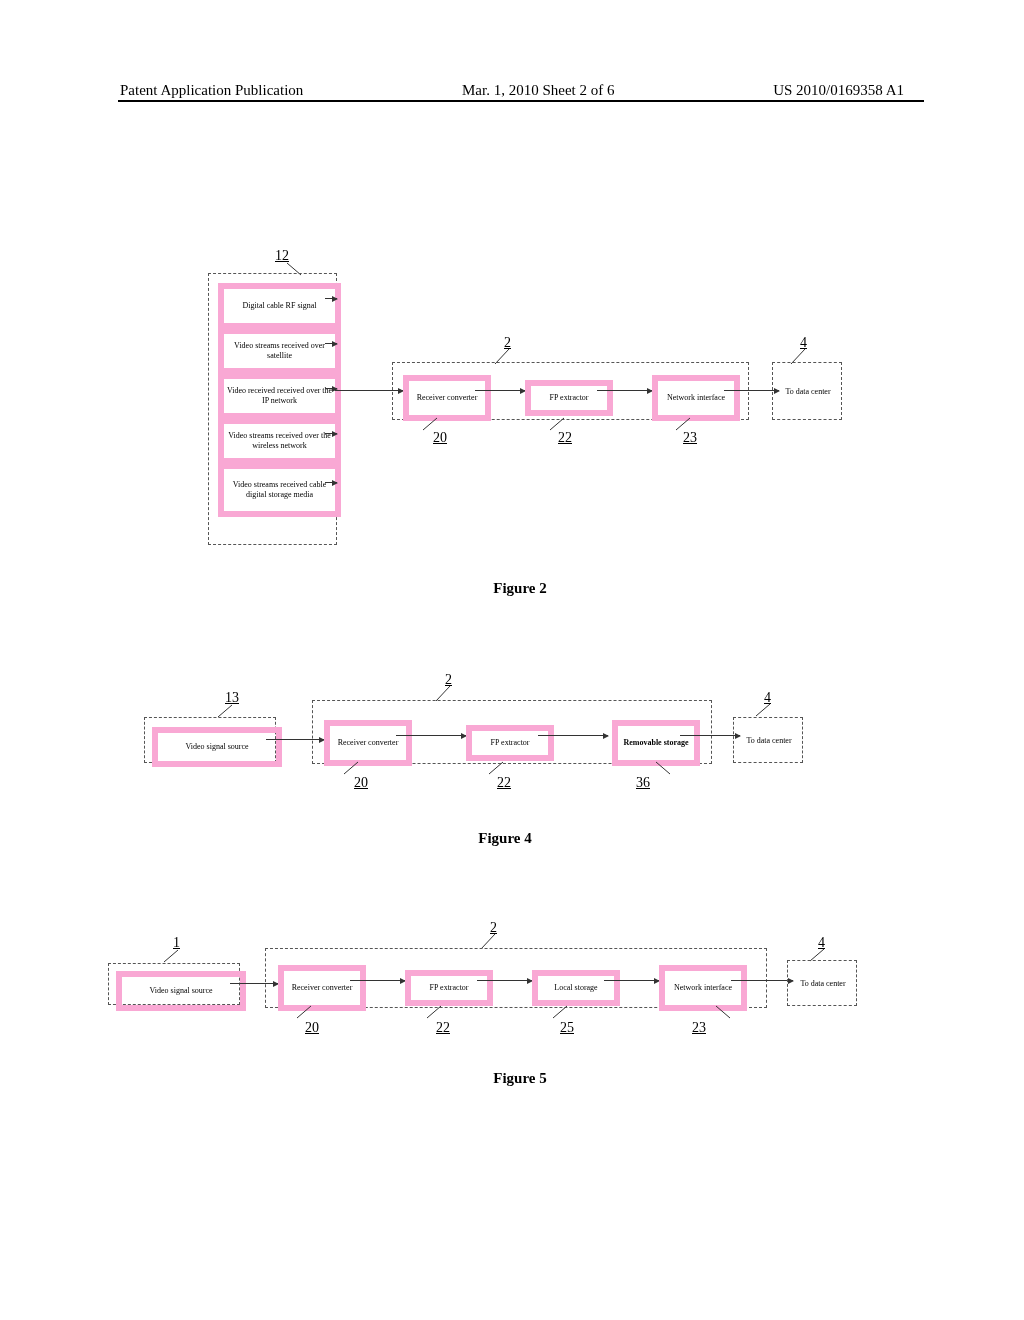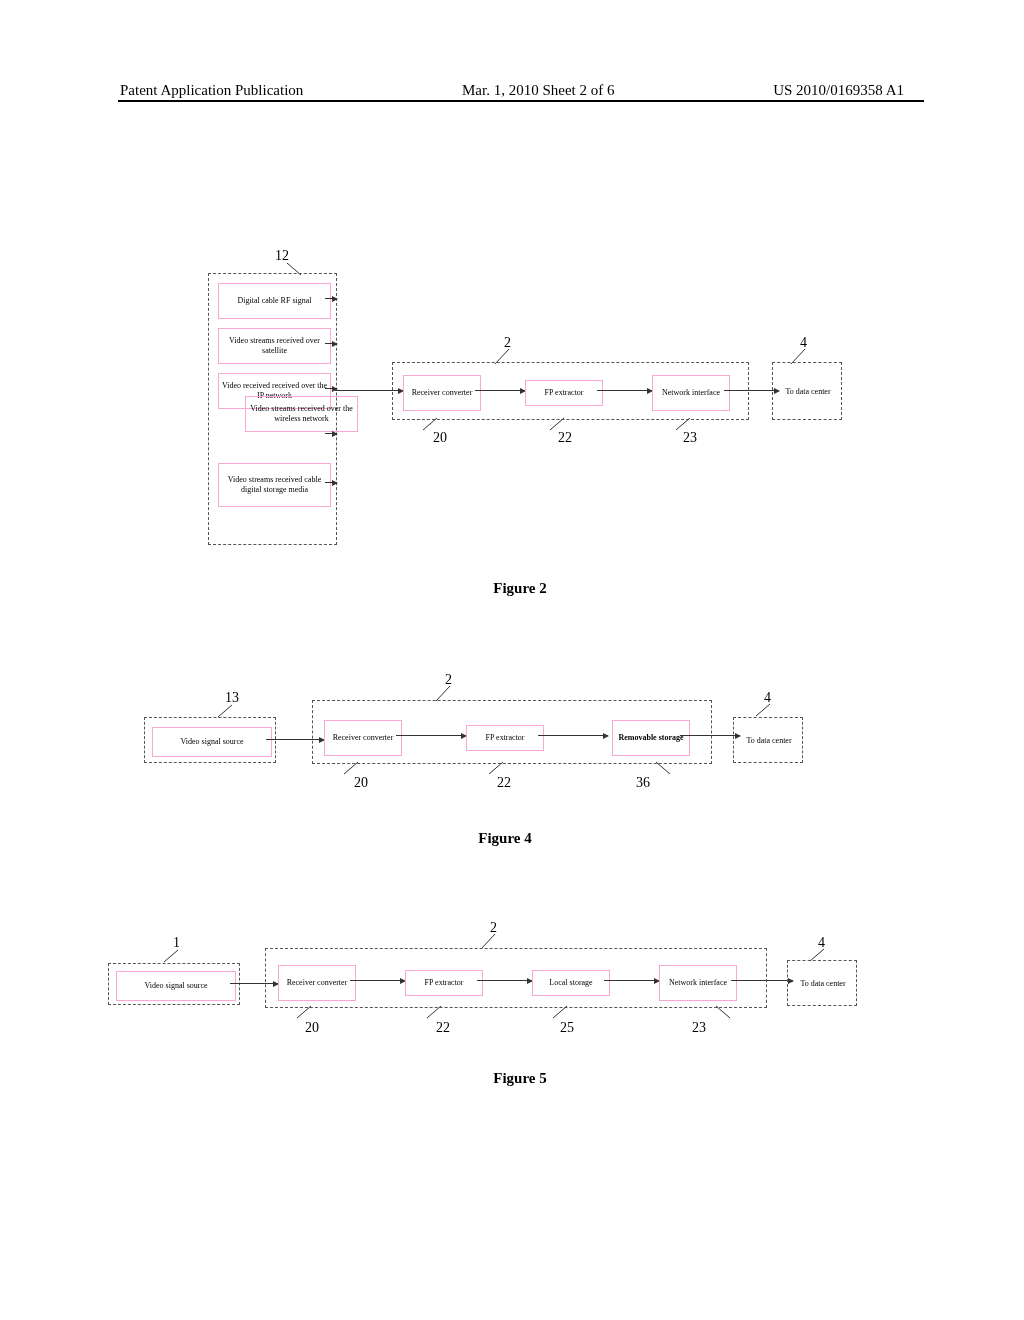--- a/index.html
+++ b/index.html
@@ -26,37 +26,38 @@
   .header-line {
     position: absolute;
     top: 100px;
     left: 118px;
     right: 100px;
     border-top: 2px solid #000;
   }
 
   .box {
     position: absolute;
-    border: 1px solid #f9a8d4;
+    border: 6px solid #f9a8d4;
     font-size: 8px;
     display: flex;
     align-items: center;
     justify-content: center;
     text-align: center;
     padding: 2px;
     line-height: 1.2;
   }
   .dashed-group {
     position: absolute;
     border: 1px dashed #555;
   }
   .num {
     position: absolute;
     font-size: 14px;
     font-family: "Times New Roman", serif;
+    text-decoration: underline;
   }
   .caption {
     position: absolute;
     font-size: 15px;
     font-weight: bold;
     text-align: center;
     width: 120px;
   }
 
   
@@ -94,21 +95,21 @@
 <div class="leader-slant" style="left:287px; top:263px;">
   <svg width="18" height="14">
       <line x1="0" y1="0" x2="14" y2="12" stroke="#333" stroke-width="1"></line>
     </svg>
 </div>
 <div class="dashed-group" style="left:208px; top:273px; width:127px; height:270px;"></div>
 
 <div class="box" style="left:218px; top:283px; width:107px; height:30px;">Digital cable RF signal</div>
 <div class="box" style="left:218px; top:328px; width:107px; height:30px;">Video streams received over satellite</div>
 <div class="box" style="left:218px; top:373px; width:107px; height:30px;">Video received received over the IP network</div>
-<div class="box" style="left:218px; top:396px; width:107px; height:30px;margin-left:27px;">Video streams received over the wireless network</div>
+<div class="box" style="left:218px; top:418px; width:107px; height:30px;">Video streams received over the wireless network</div>
 <div class="box" style="left:218px; top:463px; width:107px; height:38px;">Video streams received cable digital storage media</div>
 
 <div class="harrow" style="left:325px; top:298px; width:12px;"></div>
 <div class="harrow" style="left:325px; top:343px; width:12px;"></div>
 <div class="harrow" style="left:325px; top:388px; width:12px;"></div>
 <div class="harrow" style="left:325px; top:433px; width:12px;"></div>
 <div class="harrow" style="left:325px; top:482px; width:12px;"></div>
 
 <div class="num" style="left:504px; top:335px;">2</div>
 <div class="leader-slant" style="left:495px; top:349px;">

